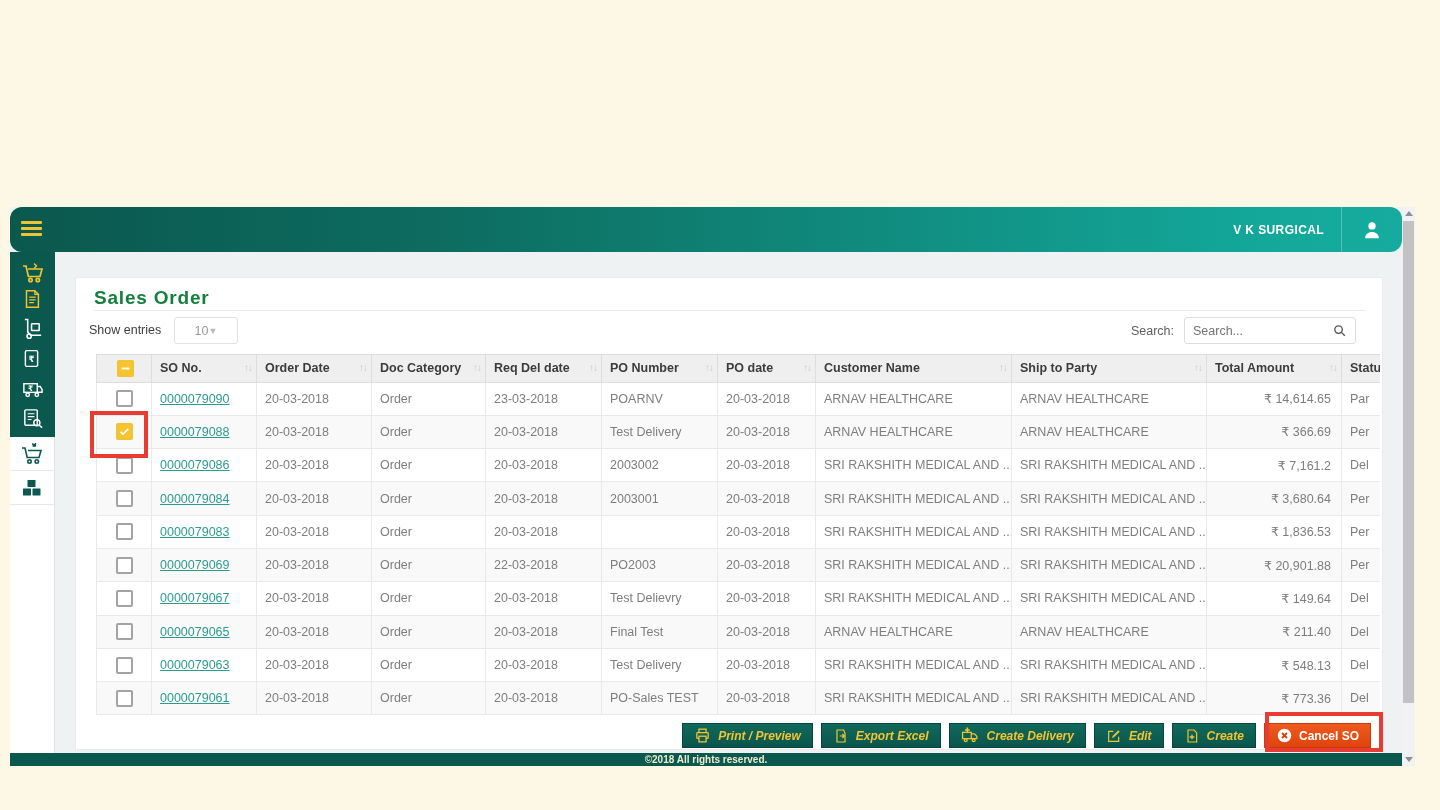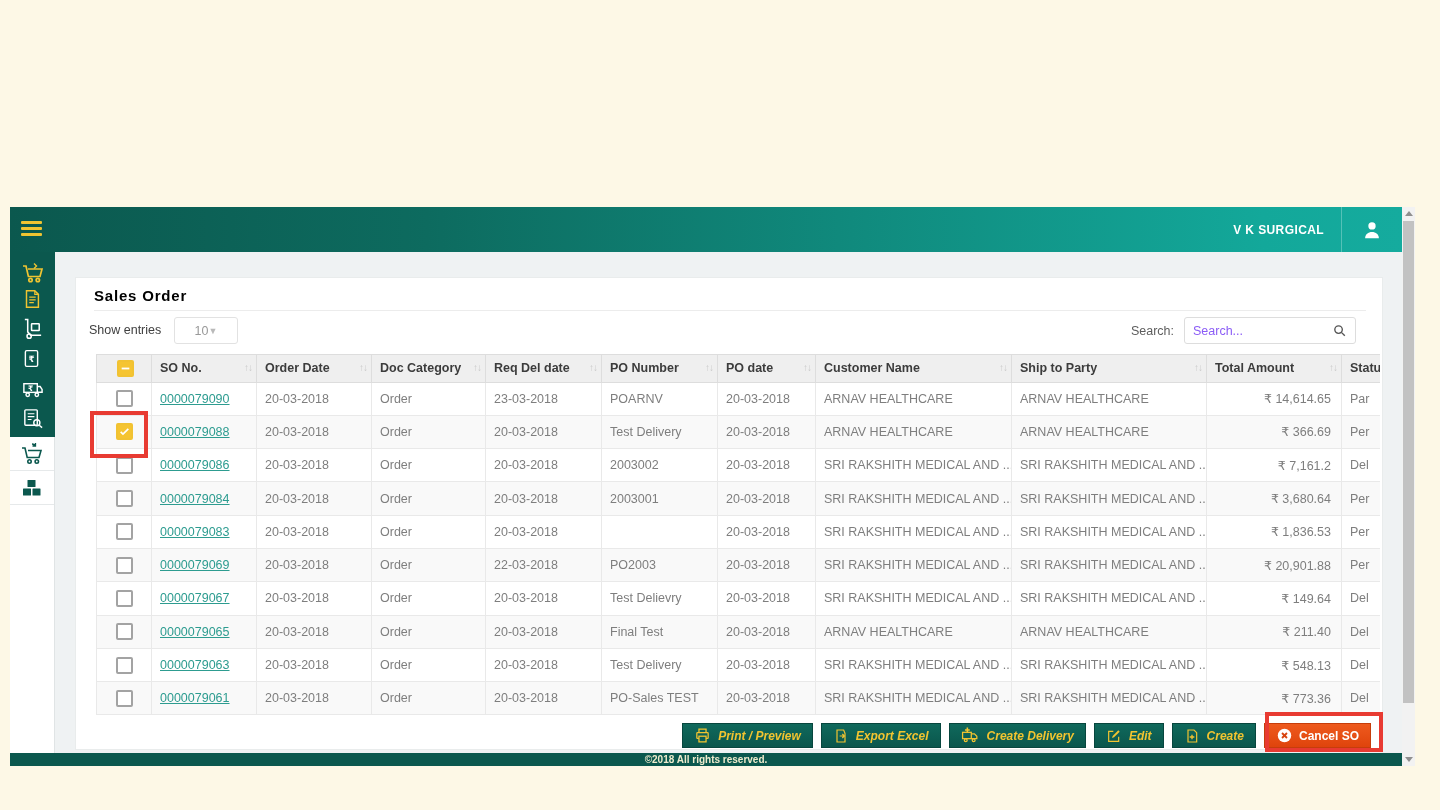--- a/index.html
+++ b/index.html
@@ -2,21 +2,21 @@
 <html><head>
 <meta charset="utf-8">
 <style>
   * { margin:0; padding:0; box-sizing:border-box; }
   html,body { width:1440px; height:810px; }
   body { background:#fdf8e6; font-family:"Liberation Sans",
          "DejaVu Sans", sans-serif; position:relative; overflow:hidden; }
   .window { position:absolute; left:10px; top:207px; width:1405px; height:559px; background:#eff2f3; }
   
   .appheader { position:absolute; left:0; top:0; width:1392px; height:45px;
-    background:linear-gradient(90deg,#0b584e 0%, #0d6b5f 30%, #13a89a 90%, #15ab9e 100%); }
+    background:linear-gradient(90deg,#0b584e 0%, #0d6b5f 30%, #13a89a 90%, #15ab9e 100%);border-radius:12px; }
   .hamburger { position:absolute; left:11px; top:14px; width:21px; cursor:pointer; }
   .hamburger div { height:2.5px; background:#f0c431; margin-bottom:3.5px; border-radius:1px; }
   .brand { position:absolute; right:78px; top:16px; color:#fff; font-size:12px; font-weight:700; letter-spacing:.4px; }
   .hdr-divider { position:absolute; right:60px; top:0; width:1px; height:45px; background:rgba(255,255,255,.28); }
   .user-btn { position:absolute; right:19px; top:12px; width:22px; height:22px; }
   
   .sidebar-teal { position:absolute; left:0; top:45px; width:45px; height:185px; background:#0b584e; }
   .sidebar-teal .icn { position:absolute; left:11px; width:24px; height:24px; }
   .sidebar-white { position:absolute; left:0; top:230px; width:45px; height:316px; background:#fff; border-right:1px solid #e0e4e5; }
   .sw-cell { height:34px; border-bottom:1px solid #e6e9ea; display:flex; align-items:center; justify-content:center; }
@@ -26,30 +26,30 @@
   .appfooter span { color:#efeccd; font-size:10px; font-weight:700; }
   
   .scrollbar { position:absolute; right:0; top:0; width:13px; height:559px; background:#f2f2f2; }
   .sb-arrow { position:absolute; left:0; width:13px; height:13px; display:flex; align-items:center; justify-content:center; }
   .sb-arrow.up { top:0; } .sb-arrow.down { bottom:0; }
   .tri-up { width:0; height:0; border-left:4px solid transparent; border-right:4px solid transparent; border-bottom:5px solid #8f8f8f; }
   .tri-down { width:0; height:0; border-left:4px solid transparent; border-right:4px solid transparent; border-top:5px solid #8f8f8f; }
   .sb-thumb { position:absolute; left:1px; top:14px; width:11px; height:482px; background:#c2c2c2; }
   
   .card { position:absolute; left:65px; top:70px; width:1308px; height:473px; background:#fff; border:1px solid #e9ecec; }
-  .card-title { position:absolute; left:18px; top:9px; font-size:15px; font-weight:700; color:#000000; letter-spacing:.8px; }
+  .card-title { position:absolute; left:18px; top:9px; font-size:19px; font-weight:700; color:#15803d; letter-spacing:.8px; }
   .title-hr { position:absolute; left:18px; top:32px; width:1272px; border-top:1px solid #ececec; }
   .show-entries-label { position:absolute; left:13px; top:45px; font-size:12.5px; color:#404040; }
   .entries-select { position:absolute; left:98px; top:39px; width:64px; height:27px; border:1px solid #e2e2e2; border-radius:3px;
      font-size:12.5px; color:#999; display:flex; align-items:center; padding:0 10px; justify-content:center; background:#fff; }
   .entries-select .caret { color:#b9b9b9; font-size:9px; }
   .search-label { position:absolute; right:208px; top:46px; font-size:12.5px; color:#5d5d5d; }
   .search-input { position:absolute; right:26px; top:39px; width:172px; height:27px; border:1px solid #ddd; border-radius:3px;
      display:flex; align-items:center; padding:0 8px; justify-content:space-between; background:#fff; }
-  .search-input .ph { color:#8b5cf6; font-size:12.5px; }
+  .search-input .ph { color:#737373; font-size:12.5px; }
   
   .table-wrap { position:absolute; left:20px; top:76px; width:1284px; overflow:hidden; }
   table { border-collapse:collapse; table-layout:fixed; width:1335px; }
   th { height:27.5px; background:#efefef; border:1px solid #ddd; font-size:12.5px; color:#3c3c3c;
        text-align:left; padding:0 6px 0 8px; font-weight:700; position:relative; white-space:nowrap; overflow:hidden;}
   td { height:33.3px; border:1px solid #e9e9e9; font-size:12.5px; color:#7e7e7e; padding:0 6px 0 8px; white-space:nowrap; overflow:hidden; background:#fff;}
   tr.even td { background:#f9f9f9; }
   td.num { text-align:right; padding-right:10px; }
   td.center { text-align:center; padding:0; }
   a.so-link { color:#2d9c90; text-decoration:underline; }

